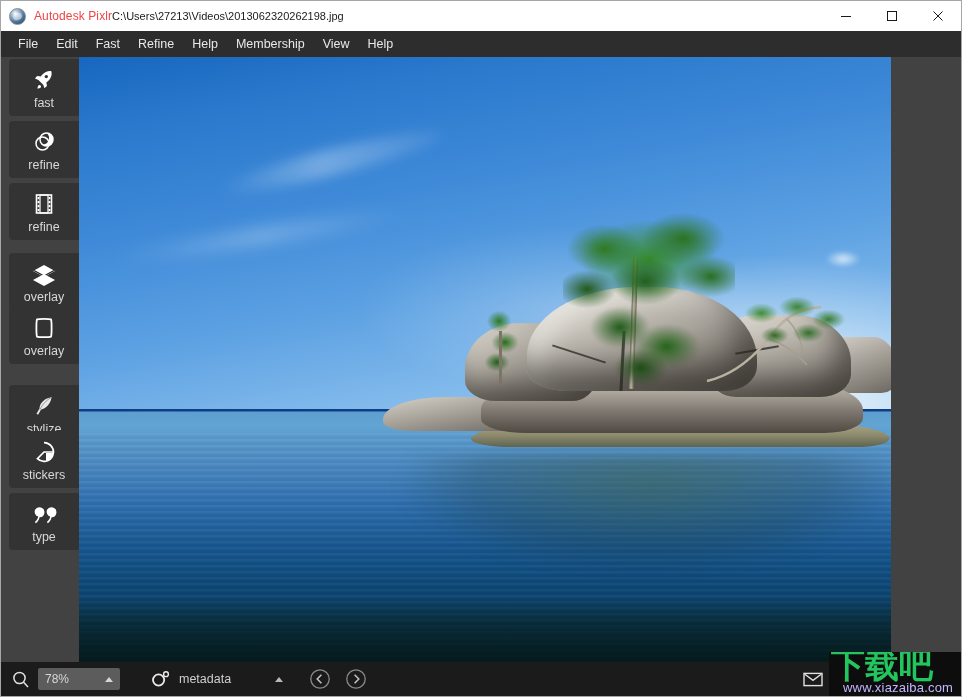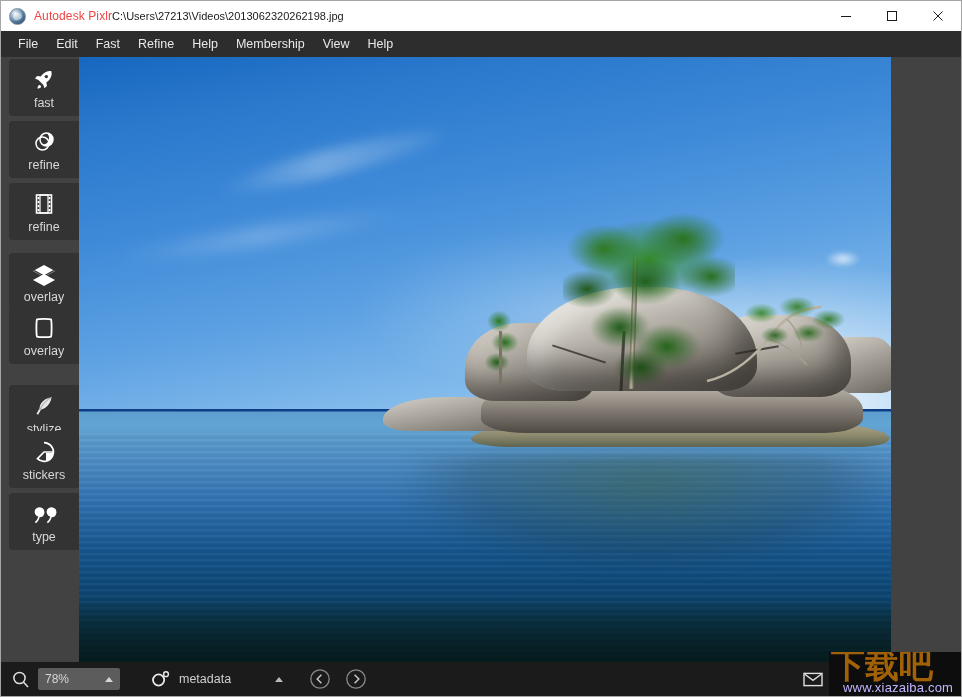--- a/index.html
+++ b/index.html
@@ -445,21 +445,21 @@
     background: #0d0d0d;
     overflow: hidden;
   }
   .wm-cjk {
     position: absolute;
     left: 2px; top: -6px;
     width: 130px;
     font-family: "DejaVu Sans", sans-serif;
     font-size: 34px;
     font-weight: bold;
-    color: #a16207;
+    color: #22c55e;
     letter-spacing: 0px;
     line-height: 38px;
     white-space: nowrap;
   }
   .wm-url {
     position: absolute;
     left: 14px; top: 28px;
     font-size: 13px;
     color: #c4b5fd;
     letter-spacing: 0.2px;

